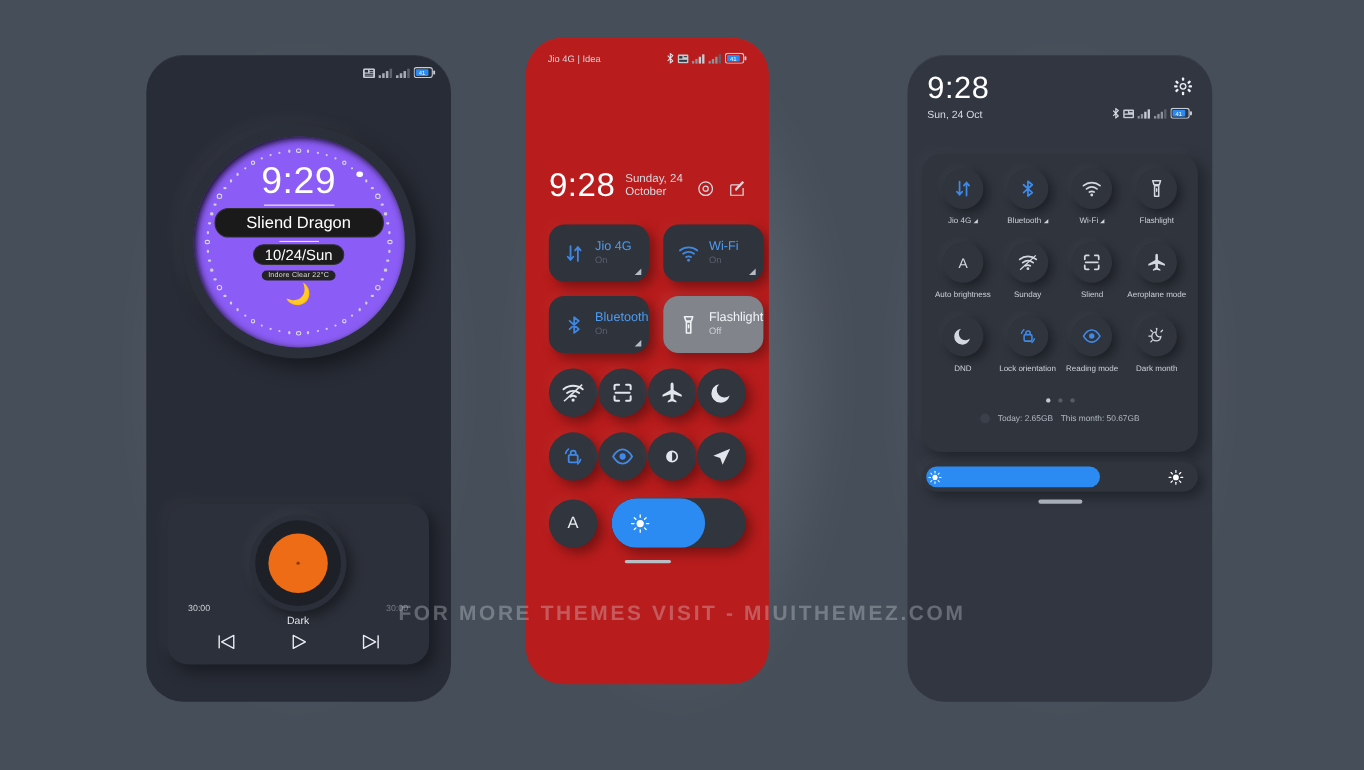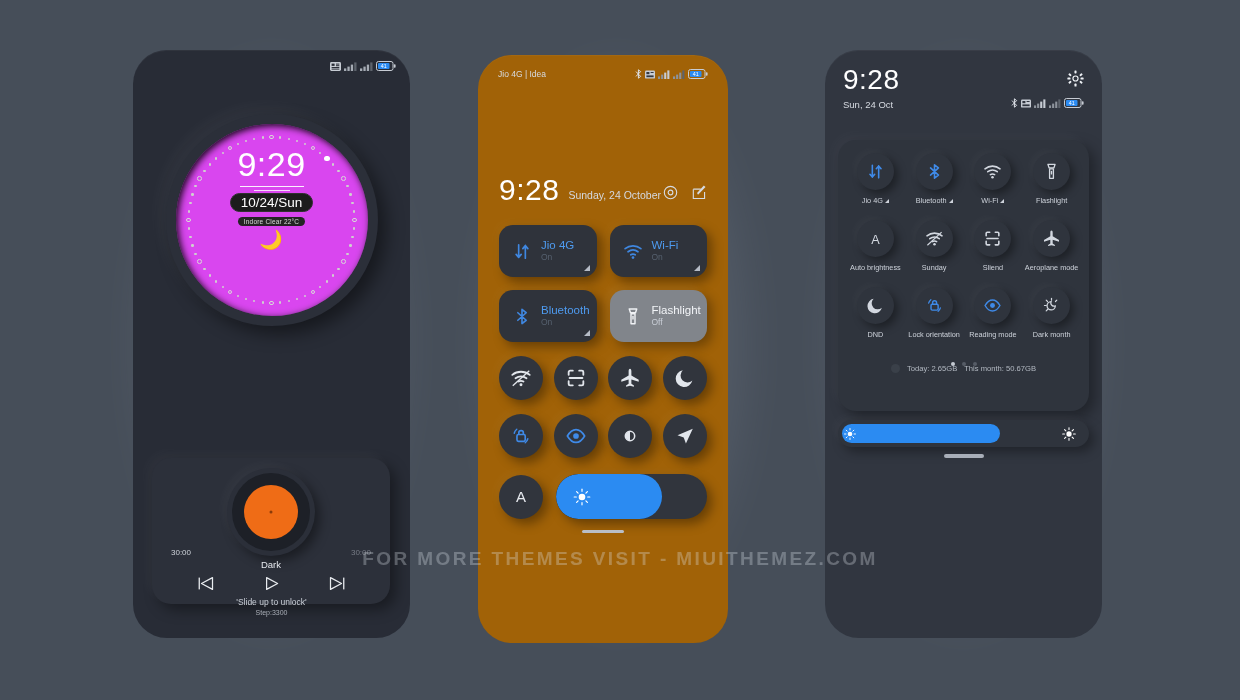--- a/index.html
+++ b/index.html
@@ -21,21 +21,21 @@
   
   #p1{left:133px;top:50px;width:277px;height:588px;background:#282c36;}
   .p1-status{position:absolute;top:11px;right:14px;display:flex;align-items:center;gap:3px;}
   .sicon{display:block;}
   .clockwrap{position:absolute;left:50%;top:64px;transform:translateX(-50%);
              width:212px;height:212px;border-radius:50%;
              background:#2b2f39;
              box-shadow: -7px -7px 16px rgba(255,255,255,.045),
                           8px 8px 18px rgba(0,0,0,.45);}
   .clockface{position:absolute;left:10px;top:10px;width:192px;height:192px;border-radius:50%;
-             background:#d946ef;
+             background:#8b5cf6;
              box-shadow: inset 2px 2px 7px rgba(0,0,0,.9), inset -2px -2px 6px rgba(255,255,255,.04);
              overflow:hidden;}
   .cface-inner{position:absolute;inset:0;display:flex;flex-direction:column;align-items:center;}
   .c-time{margin-top:23px;font-size:34px;line-height:34px;color:#fff;letter-spacing:.5px;font-weight:400;}
   .c-line{width:64px;height:1px;background:#ffffff;margin-top:5px;opacity:.92;}
   .c-name{margin-top:2px;width:152px;height:25px;border-radius:13px;background:#1a1a1a;
           border:1px solid #2e2e2e;display:flex;align-items:center;justify-content:center;
           color:#fff;font-size:15px;}
   .c-line2{width:36px;height:1px;background:#ffffff;margin-top:3px;opacity:.8;}
   .c-date{margin-top:2px;padding:1px 10px;border-radius:10px;background:#1c1c1c;border:1px solid #303030;
@@ -58,21 +58,21 @@
              border-radius:50%;background:#8a3b09;}
   .m-t-l{position:absolute;left:19px;top:90px;font-size:8px;color:#cfd3da;}
   .m-t-r{position:absolute;right:19px;top:90px;font-size:8px;color:#767b85;}
   .m-title{position:absolute;left:0;right:0;top:101px;text-align:center;font-size:9.5px;color:#e4e7ec;}
   .m-ctrls{position:absolute;left:0;right:0;top:118px;display:flex;justify-content:center;gap:49px;}
   .p1-foot{position:absolute;left:0;right:0;bottom:22px;text-align:center;}
   .p1-unlock{font-size:8.5px;color:#cbd0d8;}
   .p1-step{font-size:7px;color:#a9aeb7;margin-top:2px;}
 
   
-  #p2{left:478px;top:55px;width:250px;height:588px;background:#a16207;}
+  #p2{left:478px;top:34px;width:221px;height:588px;background:#b91c1c;}
   .p2-status{position:absolute;top:12px;left:0;right:0;height:14px;display:flex;
              align-items:center;justify-content:space-between;padding:0 20px;box-sizing:border-box;}
   .p2-carrier{font-size:8.5px;color:#d7dbe1;}
   .p2-sicons{display:flex;align-items:center;gap:3px;}
   .p2-head{position:absolute;top:120px;left:21px;right:21px;display:flex;align-items:flex-end;}
   .p2-time{font-size:30px;line-height:30px;color:#fff;font-weight:300;letter-spacing:.5px;}
   .p2-date{font-size:10.5px;color:#d5d9e0;margin-left:9px;margin-bottom:4px;}
   .p2-headicons{margin-left:auto;display:flex;gap:14px;margin-bottom:5px;}
 
   .bigtiles{position:absolute;top:170px;left:21px;right:21px;display:grid;
@@ -116,21 +116,21 @@
            row-gap:15px;}
   .p3-cell{display:flex;flex-direction:column;align-items:center;}
   .p3-circ{width:37px;height:37px;border-radius:50%;background:#2f343d;
            display:flex;align-items:center;justify-content:center;
            box-shadow:-3px -3px 7px rgba(255,255,255,.035), 4px 4px 9px rgba(0,0,0,.38);}
   .p3-lbl{margin-top:6px;font-size:7.3px;color:#cdd2da;display:flex;align-items:center;gap:2px;}
   .p3-car{width:0;height:0;border-left:4px solid transparent;border-bottom:4px solid #cdd2da;}
   .p3-dots{position:absolute;left:0;right:0;top:222px;display:flex;justify-content:center;gap:7px;}
   .p3-dot{width:4px;height:4px;border-radius:50%;background:#565c66;}
   .p3-dot.active{background:#c5cad2;}
-  .p3-data{position:absolute;left:0;right:0;top:224px;display:flex;align-items:center;
+  .p3-data{position:absolute;left:0;right:0;top:236px;display:flex;align-items:center;
            justify-content:center;gap:7px;}
   .p3-datadot{width:9px;height:9px;border-radius:50%;background:#3a4049;}
   .p3-datatxt{font-size:7.6px;color:#b3b9c2;}
   .p3-brightwrap{position:absolute;left:13px;right:13px;top:370px;height:27px;border-radius:14px;
                  background:#2f343d;display:flex;align-items:center;
                  box-shadow:-4px -4px 10px rgba(255,255,255,.03), 5px 5px 11px rgba(0,0,0,.34);
                  overflow:hidden;}
   .p3-fill{position:absolute;left:4px;top:4px;bottom:4px;background:#2b8bf2;border-radius:11px;}
   .p3-sun-l{position:absolute;left:12px;top:50%;transform:translate(-50%,-50%);}
   .p3-sun-r{position:absolute;right:13px;top:50%;transform:translateY(-50%);}
@@ -238,20 +238,21 @@
             <div class="tick" style="width: 2.4px; height: 2.4px; left: 46.0138px; top: 27.6516px; background: rgb(207, 207, 207);"></div>
             <div class="tick" style="width: 4.6px; height: 4.6px; left: 52.2px; top: 21.8199px; background: transparent; border: 1px solid rgb(216, 216, 216); box-sizing: border-box;"></div>
             <div class="tick" style="width: 2.4px; height: 2.4px; left: 61.0409px; top: 18.9757px; background: rgb(207, 207, 207);"></div>
             <div class="tick" style="width: 2.4px; height: 2.4px; left: 69.1516px; top: 15.8623px; background: rgb(207, 207, 207);"></div>
             <div class="tick" style="width: 2.4px; height: 2.4px; left: 77.5433px; top: 13.6137px; background: rgb(207, 207, 207);"></div>
             <div class="tick" style="width: 2.4px; height: 2.4px; left: 86.1241px; top: 12.2547px; background: rgb(207, 207, 207);"></div>
           </div>
         <div class="cface-inner">
           <div class="c-time">9:29</div>
           <div class="c-line"></div>
+          <div class="c-name">Sliend Dragon</div>
           <div class="c-line2"></div>
           <div class="c-date">10/24/Sun</div>
           <div class="c-weather">Indore Clear 22°C</div>
           <div class="c-moon">🌙</div>
         </div>
       </div>
     </div>
 
     <div class="musicwrap">
       <div class="disc-outer">
@@ -270,24 +271,20 @@
         <svg width="17" height="15" viewBox="0 0 17 15">
           <path d="M3.6 1.6 L14.6 7.5 L3.6 13.4 Z" fill="none" stroke="#e8ebef" stroke-width="1.25" stroke-linejoin="round"></path>
         </svg>
         <svg width="17" height="15" viewBox="0 0 17 15">
           <path d="M1.5 1.6 L12.5 7.5 L1.5 13.4 Z" fill="none" stroke="#e8ebef" stroke-width="1.25" stroke-linejoin="round"></path>
           <rect x="14.1" y="1.6" width="1.3" height="11.8" fill="#e8ebef"></rect>
         </svg>
       </div>
     </div>
 
-    <div class="p1-foot">
-      <div class="p1-unlock">'Slide up to unlock'</div>
-      <div class="p1-step">Step:3300</div>
-    </div>
   </div>
 
   <div class="glow" style="left:460px;top:32px;width:313px;height:624px;"></div>
   <div class="phone" id="p2">
 
     <div class="p2-status">
       <div class="p2-carrier">Jio 4G | Idea</div>
       <div class="p2-sicons">
         <svg width="7" height="10" viewBox="0 0 7 10">
           <path d="M1 2.6 L5.6 7.4 L3.4 9.2 V0.8 L5.6 2.6 L1 7.4" fill="none" stroke="#dfe3e9" stroke-width="1"></path>

